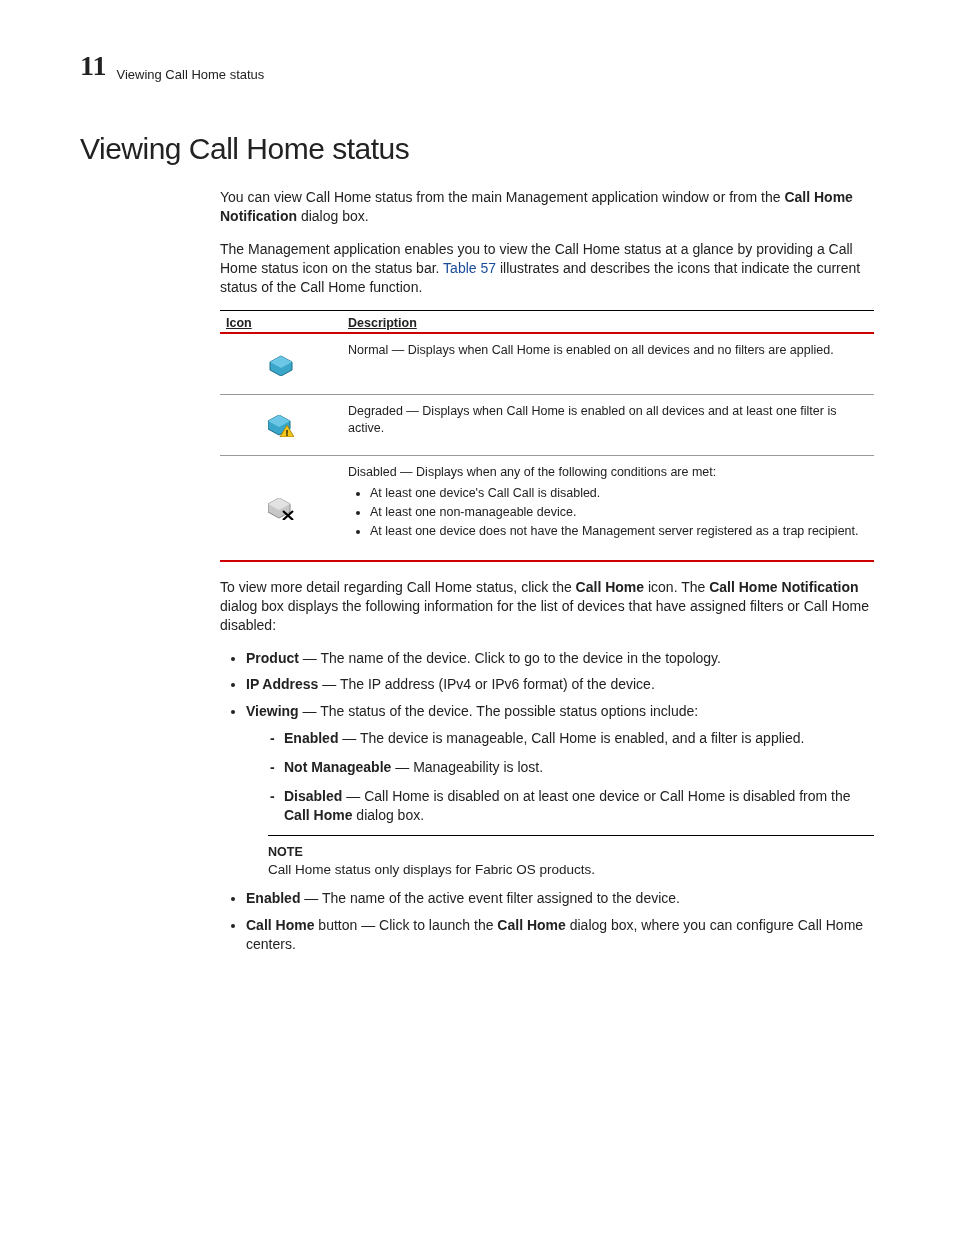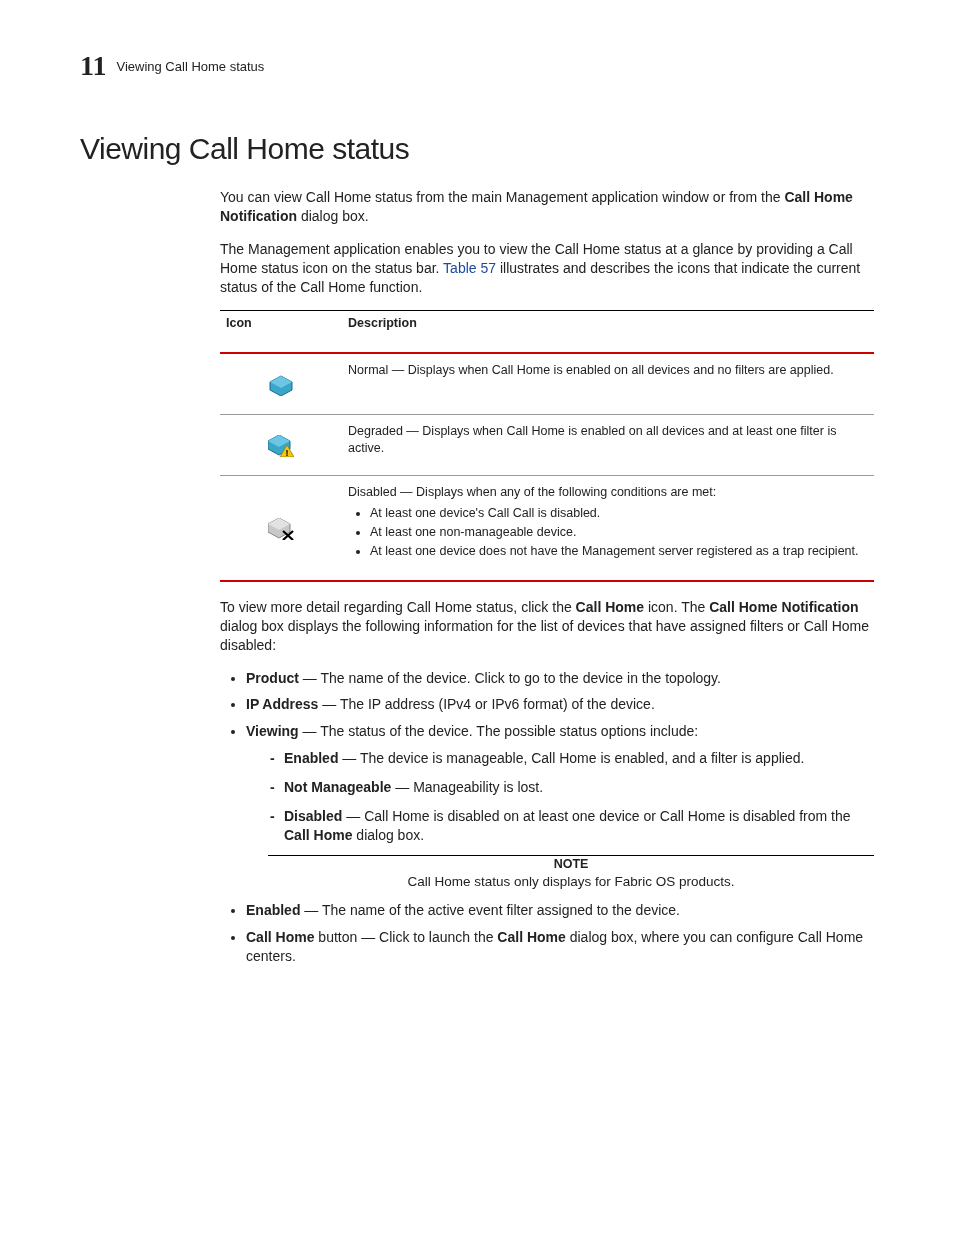--- a/index.html
+++ b/index.html
@@ -8,21 +8,21 @@
     background: #fff;
     font-family: Arial, Helvetica, sans-serif;
     color: #222;
     width: 954px;
   }
   .page {
     padding: 50px 80px 40px 80px;
   }
   .header-line {
     display: flex;
-    align-items: center;
+    align-items: flex-end;
     margin-bottom: 50px;
   }
   .chapter-num {
     font-size: 28px;
     font-weight: bold;
     font-family: Georgia, 'Times New Roman', serif;
     margin-right: 10px;
   }
   .header-title {
     font-size: 13px;
@@ -49,23 +49,24 @@
   .table-caption .cap-label { font-weight: bold; margin-right: 30px;}
   .table-caption .cap-text { font-weight: bold; }
   table {
     width: 100%;
     border-collapse: collapse;
     font-size: 12.5px;
   }
   th {
     text-align: left;
     font-weight: bold;
-    padding: 4px 6px 20px 6px;
+    padding: 4px 6px 0 6px;
     border-top: 1.5px solid #000;
     border-bottom: 2px solid #c00;
+    text-decoration: underline;
   }
   th.col-icon { width: 110px; }
   td {
     vertical-align: top;
     padding: 8px 6px 18px 6px;
     border-bottom: 1px solid #999;
   }
   tr.lastrow td { border-bottom: 2px solid #c00; }
   td.icon-cell { text-align: center; vertical-align: middle; padding-top:20px;}
   .icon-box {
@@ -91,23 +92,22 @@
   ul.sub-list > li::before {
     content: "-";
     position: absolute;
     left: 0;
     top: 0;
     font-weight: bold;
   }
   .note-block {
     margin: 4px 0 10px 22px;
     border-top: 1px solid #000;
-    padding-top: 0;
+    padding-top: 8px;
     font-size: 13.5px;
-    text-align: center;
   }
   .note-block .note-label { font-weight: bold; font-size: 12.5px;}
 </style>
 </head>
 <body>
 
 <div class="page">
 
   <div class="header-line">
     <span class="chapter-num">11</span>

